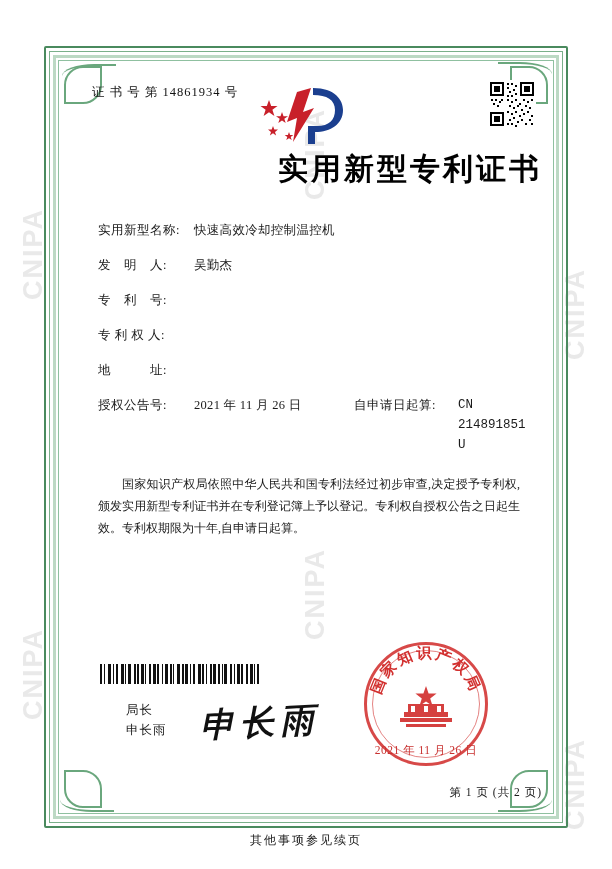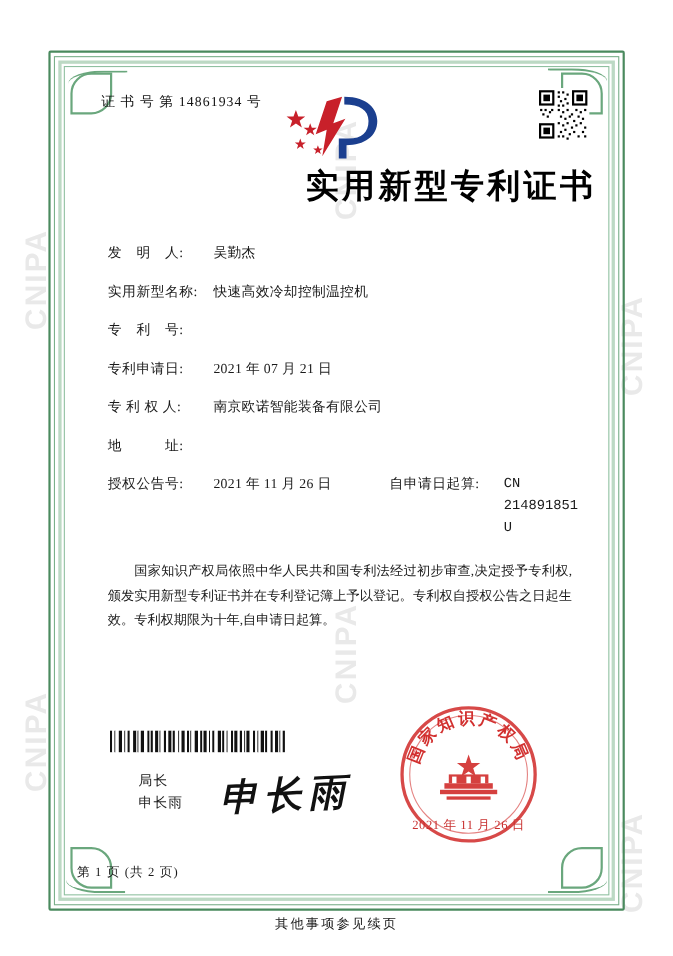--- a/index.html
+++ b/index.html
@@ -255,21 +255,21 @@
     font-size: 11.5px;
     color: #c8302f;
     letter-spacing: .5px;
     font-family: "Liberation Serif", serif;
   }
 
   .page-footer {
     position: absolute;
     left: 0; right: 0;
     bottom: 6px;
-    text-align: left;
+    text-align: right;
     font-size: 11.5px;
     letter-spacing: 1px;
   }
 
   .outside-note {
     position: absolute;
     left: 0; right: 0;
     top: 832px;
     text-align: center;
     font-size: 12px;
@@ -390,37 +390,32 @@
             <polygon points="38,50 39.1,53.1 42.3,53.1 39.7,55 40.7,58.1 38,56.2 35.3,58.1 36.3,55 33.7,53.1 36.9,53.1"></polygon>
           </g>
         </svg>
       </div>
     </div>
 
     <div class="title">实用新型专利证书</div>
 
     <div class="fields">
       <div class="field-row">
+        <span class="field-label">实用新型名称:</span>
+        <span class="field-value">快速高效冷却控制温控机</span>
+      </div>
+      <div class="field-row">
         <span class="field-label">发　明　人:</span>
         <span class="field-value">吴勤杰</span>
       </div>
       <div class="field-row">
-        <span class="field-label">实用新型名称:</span>
-        <span class="field-value">快速高效冷却控制温控机</span>
-      </div>
-      <div class="field-row">
         <span class="field-label">专　利　号:</span>
-      </div>
-      <div class="field-row">
-        <span class="field-label">专利申请日:</span>
-        <span class="field-value">2021 年 07 月 21 日</span>
       </div>
       <div class="field-row">
         <span class="field-label">专 利 权 人:</span>
-        <span class="field-value">南京欧诺智能装备有限公司</span>
       </div>
       <div class="field-row">
         <span class="field-label">地　　　址:</span>
       </div>
       <div class="field-row double">
         <span class="field-label">授权公告号:</span>
         <span class="field-value">2021 年 11 月 26 日</span>
         <span class="field-label2">自申请日起算:</span>
         <span class="field-value2">CN 214891851 U</span>
       </div>

